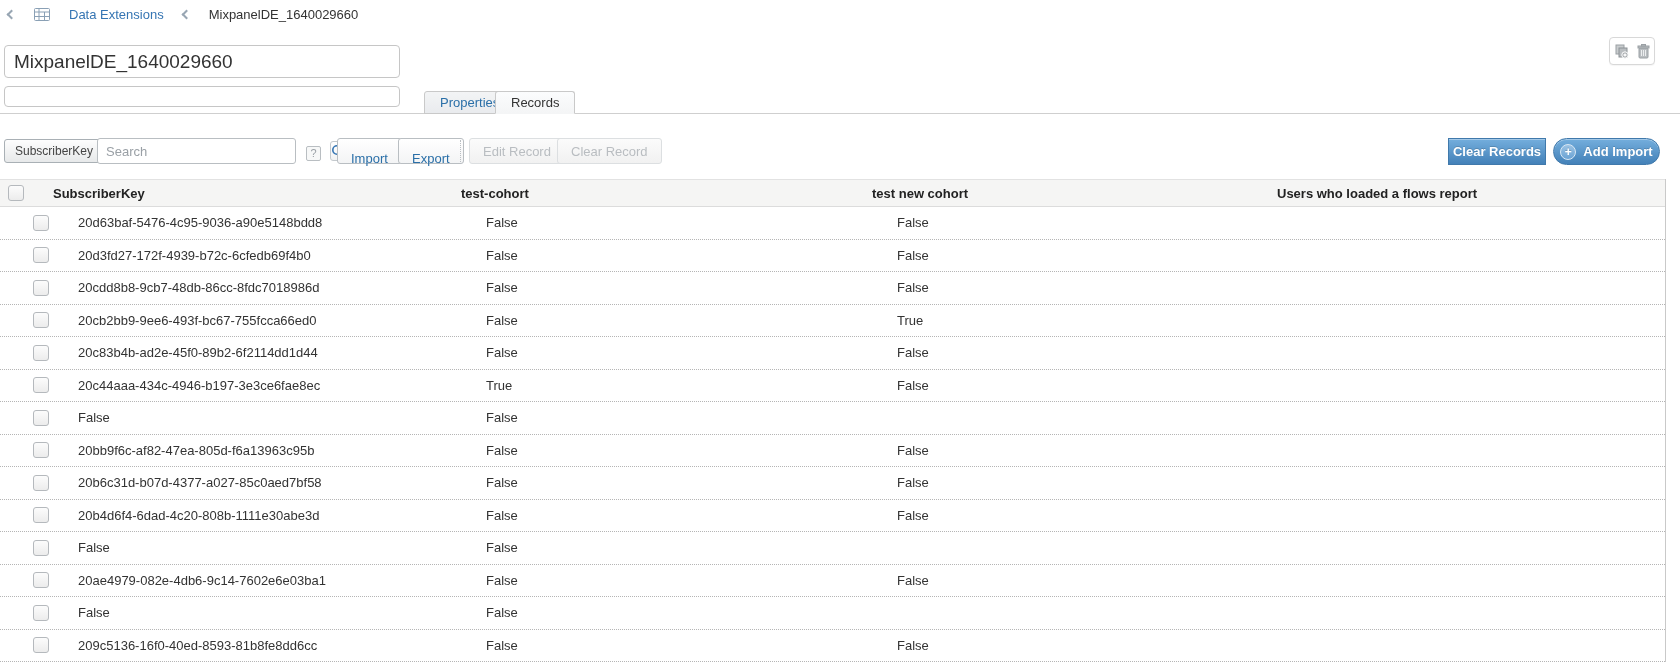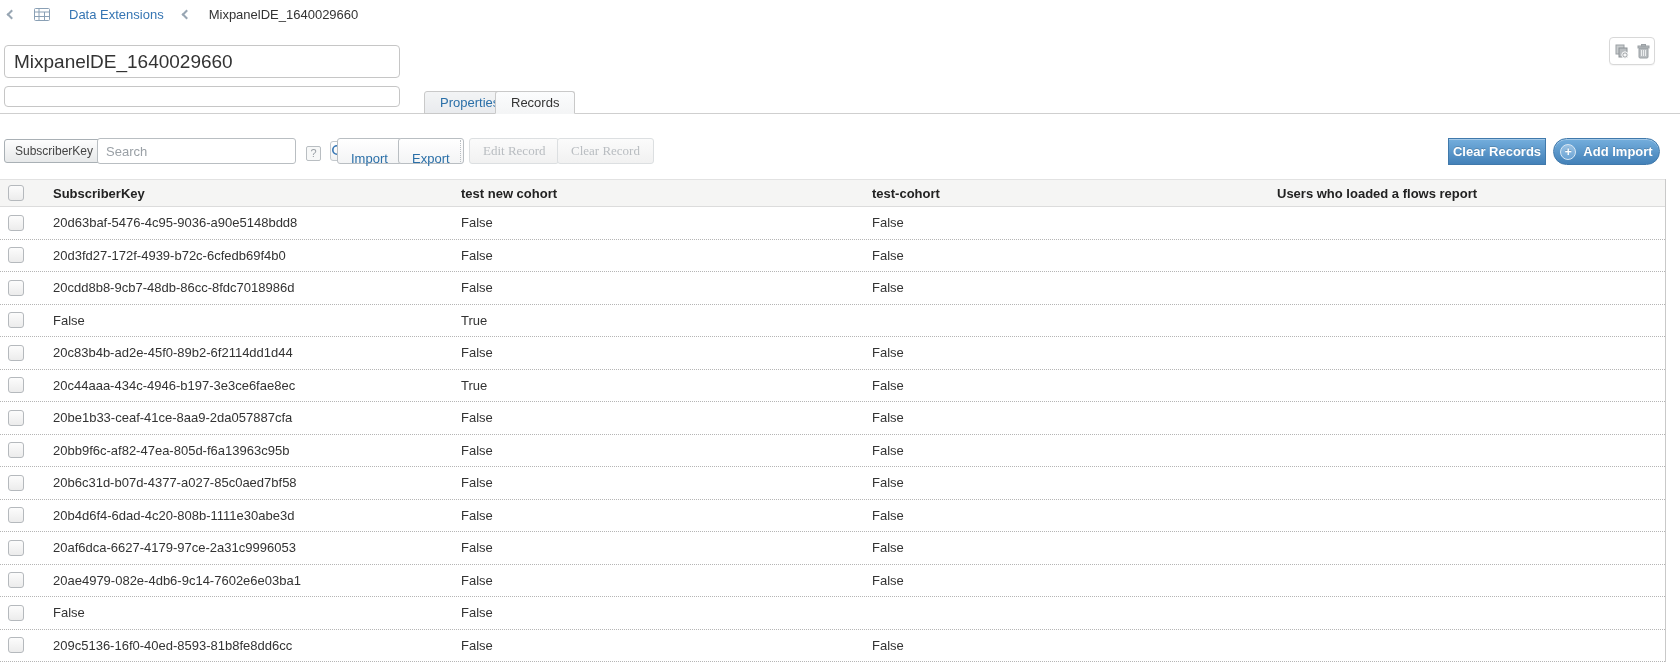--- a/index.html
+++ b/index.html
@@ -34,35 +34,35 @@
   .search-wrap { position:absolute; left:97px; top:0; width:199px; height:26px; border:1px solid #b9bec2; border-radius:3px; background:#fff; display:flex;gap:40px; }
   .search-input { flex:1; border:none; outline:none; font-size:13px; padding:0 8px; color:#333; font-family:inherit; background:transparent; }
   .search-input::placeholder { color:#9aa0a6; }
   .search-btn { width:28px; height:20px; margin:2px 3px 2px 0; border:1px solid #c4c9cd; border-radius:3px; background:linear-gradient(#fff,#f1f2f3); display:flex; align-items:center; justify-content:center; cursor:pointer; }
   .help-box { position:absolute; left:306px; top:8px; width:15px; height:15px; border:1px solid #b9bec2; border-radius:2px; background:#f7f8f8; color:#9aa0a6; font-size:11px; line-height:13px; text-align:center; cursor:pointer; }
   .btn { font-family:inherit; font-size:13px; cursor:pointer; }
   .btn-light { position:absolute; top:0; height:26px; padding:12px 13px; color:#2a6fa8; background:linear-gradient(#fff,#f3f4f5); border:1px solid #b9bec2; border-radius:3px; }
   .btn-import { left:337px; }
   .btn-export { left:398px; }
   .tool-divider { position:absolute; left:460px; top:2px; height:22px; border-left:1px dotted #b9bec2; }
-  .btn-disabled { position:absolute; top:0; height:26px; padding:0 13px; color:#b9bdc1; background:linear-gradient(#fbfbfb,#f1f1f1); border:1px solid #dcdfe1; border-radius:3px; cursor:default;font-family:Liberation Serif, serif; }
+  .btn-disabled { position:absolute; top:0; height:26px; padding:0 13px; color:#b9bdc1; background:linear-gradient(#fbfbfb,#f1f1f1); border:1px solid #dcdfe1; border-radius:3px; cursor:default; }
   .btn-edit-record { left:469px; }
   .btn-clear-record { left:557px; }
   .btn-blue { position:absolute; top:0; height:27px; color:#fff; font-weight:bold; font-size:13px; text-shadow:0 -1px 0 rgba(0,0,0,.15);
       background:linear-gradient(#74aedd,#4381b8); border:1px solid #4079ab; box-shadow:inset 0 1px 0 rgba(255,255,255,.35); }
   .btn-clear-records { left:1448px; width:98px; border-radius:0; }
   .btn-add-record { left:1553px; width:107px; border-radius:14px; display:flex; align-items:center; justify-content:center; gap:7px; }
   .plus-circle { width:16px; height:16px; border-radius:50%; background:linear-gradient(#9cc3e4,#6ba3d4); border:1px solid #d9e8f5; color:#fff; font-size:12px; font-weight:bold; line-height:14px; text-align:center; }
 
   
   .records-table { position:absolute; left:0; top:179px; width:1666px; border-right:1px solid #c9c9c9; }
   .thead { display:grid; grid-template-columns:48px 408px 411px 405px 1fr; height:28px; align-items:center;
       background:#f5f5f4; border-top:1px solid #e2e2e2; border-bottom:1px solid #dcdcdc; }
   .th { font-weight:bold; font-size:13px; color:#222; padding-left:5px; white-space:nowrap; overflow:hidden; }
-  .trow { display:grid; grid-template-columns:48px 408px 411px 405px 1fr; height:32.5px; align-items:center; border-bottom:1px dotted #b5b5b5; background:#fff; }
+  .trow { display:grid; grid-template-columns:48px 408px 411px 405px 1fr; height:32.5px; align-items:center; border-bottom:1px dotted #b5b5b5; background:#fff;padding-left:25px; }
   .cell { font-size:13px; color:#333; padding-left:5px; white-space:nowrap; overflow:hidden; }
   .c-check { display:flex; align-items:center; padding-left:8px; }
   .checkbox { width:16px; height:16px; border:1px solid #b5b9bd; border-radius:3px; background:linear-gradient(#fcfcfc,#ececec); display:inline-block; cursor:pointer; }
 </style>
 </head>
 <body>
 
 <div class="breadcrumb">
   <span class="chev"></span>
   <svg width="16" height="13" viewBox="0 0 16 13">
@@ -133,22 +133,22 @@
     <span>Add Import</span>
   </button>
 </div>
 
 <div class="records-table">
   <div class="thead">
     <div class="th c-check">
       <span class="checkbox"></span>
     </div>
     <div class="th">SubscriberKey</div>
+    <div class="th">test-cohort</div>
     <div class="th">test new cohort</div>
-    <div class="th">test-cohort</div>
     <div class="th">Users who loaded a flows report</div>
   </div>
   <div id="tbody">
   <div class="trow">
     <div class="cell c-check">
       <span class="checkbox"></span>
     </div>
     <div class="cell">20d63baf-5476-4c95-9036-a90e5148bdd8</div>
     <div class="cell">False</div>
     <div class="cell">False</div>
@@ -172,20 +172,21 @@
     <div class="cell">20cdd8b8-9cb7-48db-86cc-8fdc7018986d</div>
     <div class="cell">False</div>
     <div class="cell">False</div>
     <div class="cell"></div>
   </div>
 
   <div class="trow">
     <div class="cell c-check">
       <span class="checkbox"></span>
     </div>
+    <div class="cell">20cb2bb9-9ee6-493f-bc67-755fcca66ed0</div>
     <div class="cell">False</div>
     <div class="cell">True</div>
     <div class="cell"></div>
   </div>
 
   <div class="trow">
     <div class="cell c-check">
       <span class="checkbox"></span>
     </div>
     <div class="cell">20c83b4b-ad2e-45f0-89b2-6f2114dd1d44</div>
@@ -201,21 +202,20 @@
     <div class="cell">20c44aaa-434c-4946-b197-3e3ce6fae8ec</div>
     <div class="cell">True</div>
     <div class="cell">False</div>
     <div class="cell"></div>
   </div>
 
   <div class="trow">
     <div class="cell c-check">
       <span class="checkbox"></span>
     </div>
-    <div class="cell">20be1b33-ceaf-41ce-8aa9-2da057887cfa</div>
     <div class="cell">False</div>
     <div class="cell">False</div>
     <div class="cell"></div>
   </div>
 
   <div class="trow">
     <div class="cell c-check">
       <span class="checkbox"></span>
     </div>
     <div class="cell">20bb9f6c-af82-47ea-805d-f6a13963c95b</div>
@@ -241,21 +241,20 @@
     <div class="cell">20b4d6f4-6dad-4c20-808b-1111e30abe3d</div>
     <div class="cell">False</div>
     <div class="cell">False</div>
     <div class="cell"></div>
   </div>
 
   <div class="trow">
     <div class="cell c-check">
       <span class="checkbox"></span>
     </div>
-    <div class="cell">20af6dca-6627-4179-97ce-2a31c9996053</div>
     <div class="cell">False</div>
     <div class="cell">False</div>
     <div class="cell"></div>
   </div>
 
   <div class="trow">
     <div class="cell c-check">
       <span class="checkbox"></span>
     </div>
     <div class="cell">20ae4979-082e-4db6-9c14-7602e6e03ba1</div>

